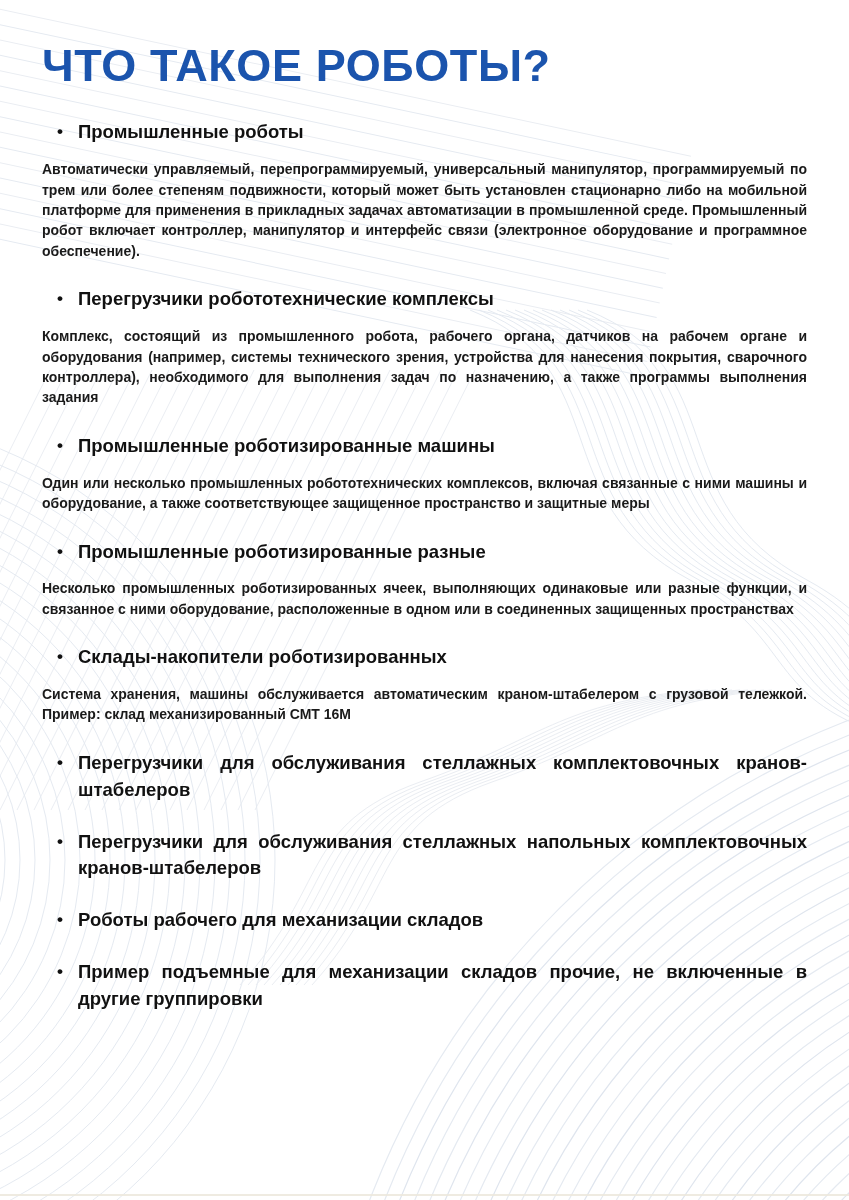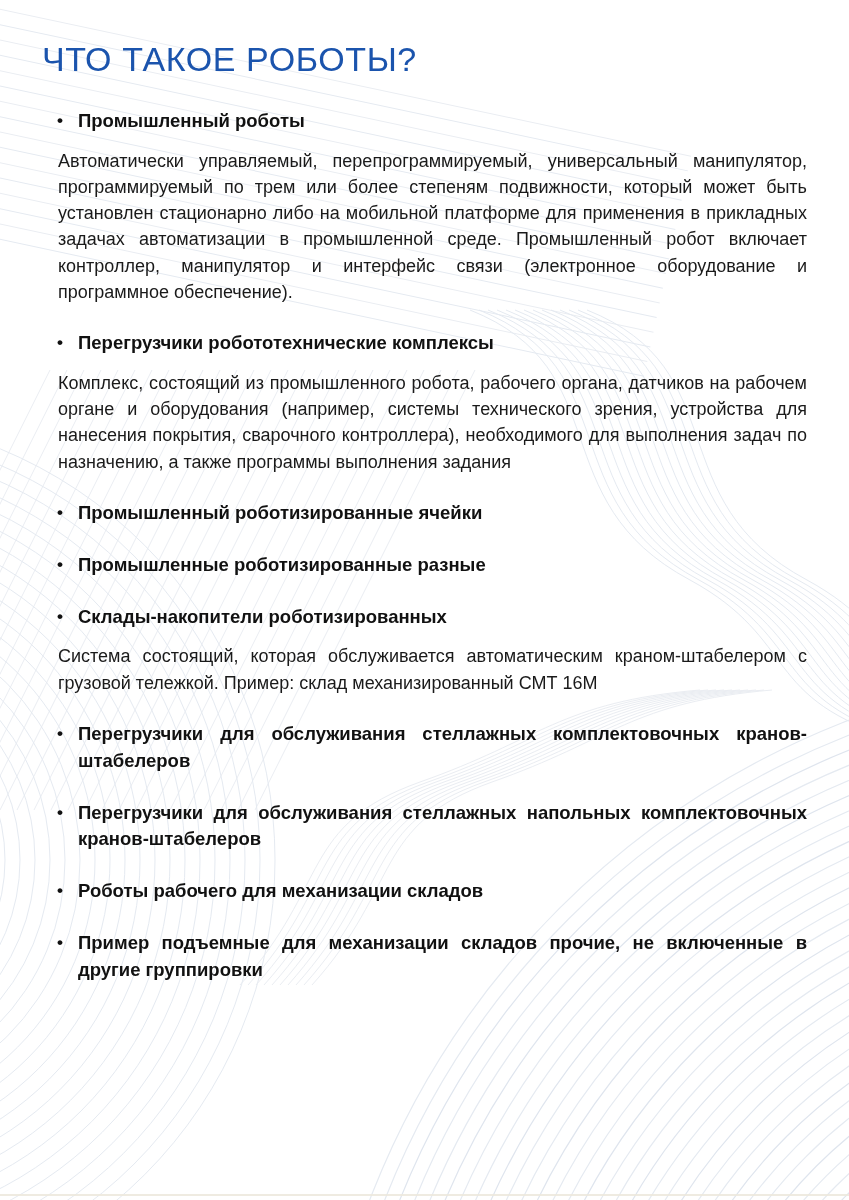--- a/index.html
+++ b/index.html
@@ -26,22 +26,22 @@
   .bottom-rule{
     position:absolute;left:0;right:0;bottom:4px;height:2px;
     background:#ece7dc;opacity:.85;z-index:2;
   }
   .content{
     position:relative;z-index:1;
     padding:38px 42px 0 42px;
   }
   .title{
     margin:4px 0 30px 0;
-    font-size:34px;
-    font-weight:400;
+    font-size:45px;
+    font-weight:700;
     letter-spacing:.6px;
     color:var(--accent);
     line-height:1.05;
   }
   .section-heading{
     display:flex;
     margin:25px 0 0 0;
     font-size:18.5px;
     font-weight:700;
     color:#111111;
@@ -52,26 +52,27 @@
     margin-left:15px;
     font-size:17px;
     line-height:1.55;
   }
   .heading-text{
     flex:1;
     text-align:justify;
     text-align-last:left;
   }
   .section-body{
-    margin:13px 0 0 16px;
-    font-size:18px;
+    margin:13px 0 0 0;
+    font-size:14px;
     line-height:1.46;
     color:var(--text);
     text-align:justify;
     text-align-last:left;
+    font-weight:bold;
   }
 </style>
 </head>
 <body>
 
 <div class="page">
 
   <svg class="bg" viewBox="0 0 849 1200" xmlns="http://www.w3.org/2000/svg" aria-hidden="true">
       <g transform="rotate(12 0 40)">
         <line x1="-280" y1="10" x2="700" y2="10" stroke="#eaedf2" stroke-width="1"></line>
@@ -206,53 +207,55 @@
     </svg>
 
   <div class="bottom-rule"></div>
 
   <main class="content">
     <h1 class="title">ЧТО ТАКОЕ РОБОТЫ?</h1>
     <div class="sections">
   <section class="section">
     <div class="section-heading">
       <span class="bullet">•</span>
-      <span class="heading-text">Промышленный роботы</span>
+      <span class="heading-text">Промышленные роботы</span>
     </div>
     <p class="section-body">Автоматически управляемый, перепрограммируемый, универсальный манипулятор, программируемый по трем или более степеням подвижности, который может быть установлен стационарно либо на мобильной платформе для применения в прикладных задачах автоматизации в промышленной среде. Промышленный робот включает контроллер, манипулятор и интерфейс связи (электронное оборудование и программное обеспечение).</p>
   </section>
 
   <section class="section">
     <div class="section-heading">
       <span class="bullet">•</span>
       <span class="heading-text">Перегрузчики робототехнические комплексы</span>
     </div>
     <p class="section-body">Комплекс, состоящий из промышленного робота, рабочего органа, датчиков на рабочем органе и оборудования (например, системы технического зрения, устройства для нанесения покрытия, сварочного контроллера), необходимого для выполнения задач по назначению, а также программы выполнения задания</p>
   </section>
 
   <section class="section">
     <div class="section-heading">
       <span class="bullet">•</span>
-      <span class="heading-text">Промышленный роботизированные ячейки</span>
-    </div>
+      <span class="heading-text">Промышленные роботизированные машины</span>
+    </div>
+    <p class="section-body">Один или несколько промышленных робототехнических комплексов, включая связанные с ними машины и оборудование, а также соответствующее защищенное пространство и защитные меры</p>
   </section>
 
   <section class="section">
     <div class="section-heading">
       <span class="bullet">•</span>
       <span class="heading-text">Промышленные роботизированные разные</span>
     </div>
+    <p class="section-body">Несколько промышленных роботизированных ячеек, выполняющих одинаковые или разные функции, и связанное с ними оборудование, расположенные в одном или в соединенных защищенных пространствах</p>
   </section>
 
   <section class="section">
     <div class="section-heading">
       <span class="bullet">•</span>
       <span class="heading-text">Склады-накопители роботизированных</span>
     </div>
-    <p class="section-body">Система состоящий, которая обслуживается автоматическим краном-штабелером с грузовой тележкой. Пример: склад механизированный СМТ 16М</p>
+    <p class="section-body">Система хранения, машины обслуживается автоматическим краном-штабелером с грузовой тележкой. Пример: склад механизированный СМТ 16М</p>
   </section>
 
   <section class="section">
     <div class="section-heading">
       <span class="bullet">•</span>
       <span class="heading-text">Перегрузчики для обслуживания стеллажных комплектовочных кранов-штабелеров</span>
     </div>
 
   </section>
 

